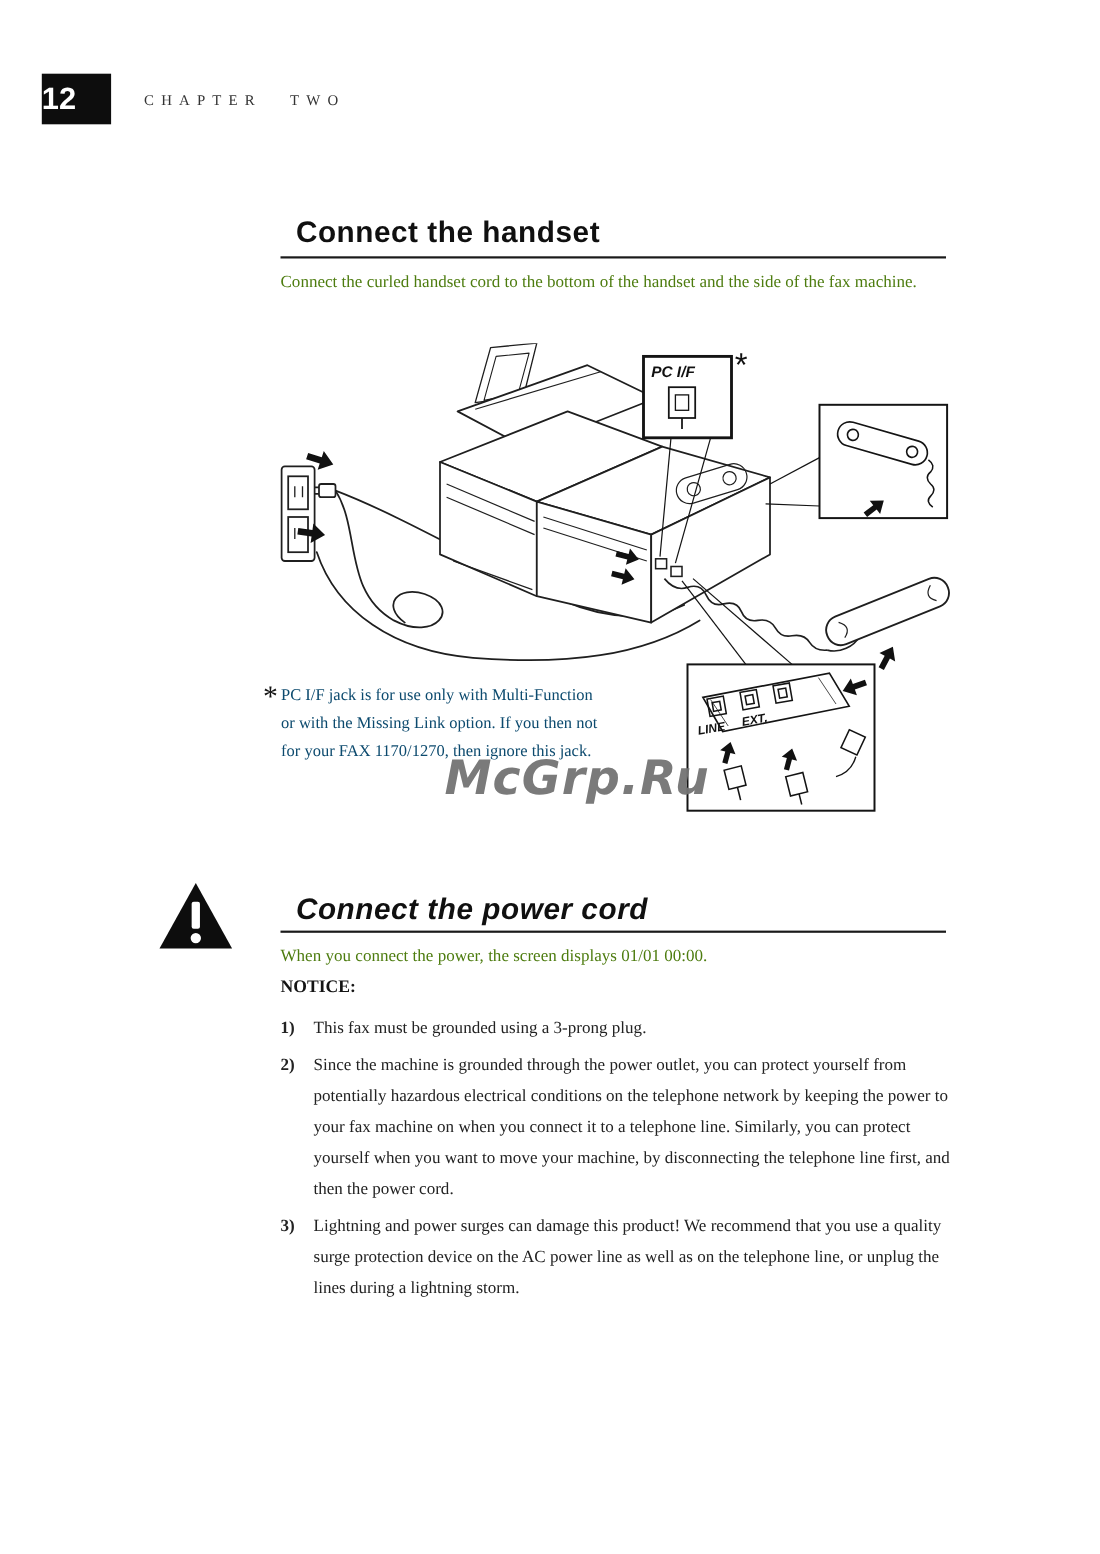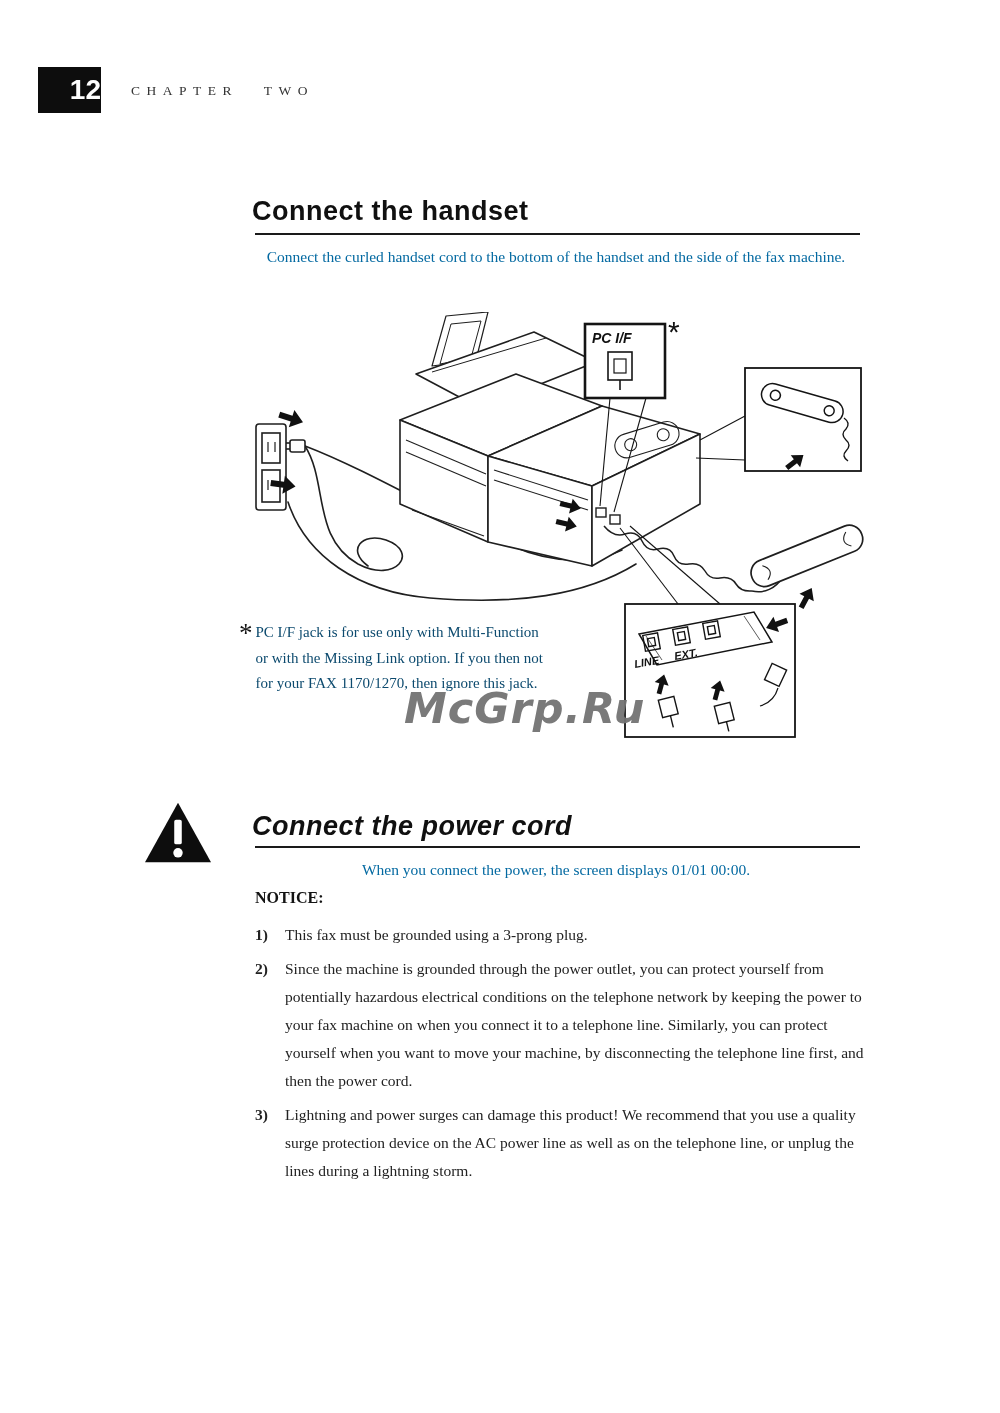--- a/index.html
+++ b/index.html
@@ -2,38 +2,38 @@
 <html><head>
 <meta charset="utf-8">
 <style>
   html,body{margin:0;padding:0;background:#ffffff;}
   .page{
     position:relative;width:1000px;height:1413px;background:#ffffff;
     font-family:"Liberation Serif",serif;color:#1c1c1c;overflow:hidden;
   }
   .chapter-box{
     position:absolute;left:38px;top:67px;width:63px;height:46px;background:#0d0d0d;
-    color:#ffffff;display:flex;align-items:center;justify-content:flex-end;
+    color:#ffffff;display:flex;align-items:center;justify-content:flex-start;
     font-family:"Liberation Sans",sans-serif;font-weight:700;font-size:28px;
   }
   .chapter-title{
     position:absolute;left:131px;top:83px;font-size:13.5px;letter-spacing:6.5px;
     word-spacing:16px;color:#333333;
   }
   .h1{
-    position:absolute;left:252px;width:610px;
+    position:absolute;left:269px;width:610px;
     font-family:"Liberation Sans",sans-serif;font-weight:700;font-size:27px;
     letter-spacing:.5px;color:#101010;line-height:32px;
   }
   .h1-handset{top:195px;}
   .h1-power{top:810px;font-style:italic;}
   .rule{position:absolute;left:255px;width:605px;height:2px;background:#1a1a1a;}
   .rule-handset{top:233px;}
   .rule-power{top:846px;}
-  .body-text{position:absolute;left:255px;width:602px;font-size:15.5px;line-height:28px;color:#0369a1;text-align:center;}
+  .body-text{position:absolute;left:255px;width:602px;font-size:15.5px;line-height:28px;color:#4d7c0f;}
   .intro-handset{top:243px;}
   .intro-power{top:856px;}
   .notice-label{position:absolute;left:255px;top:889px;font-size:16px;font-weight:700;color:#141414;}
   .notice-list{position:absolute;left:255px;top:921px;width:612px;font-size:15.5px;line-height:28px;color:#222222;}
   .li{display:grid;grid-template-columns:30px 1fr;margin-bottom:6px;}
   .li-num{font-weight:700;}
   .figure{position:absolute;left:248px;top:312px;width:622px;height:438px;}
   .footnote{position:absolute;left:239px;top:620px;width:400px;display:flex;}
   .fn-star{font-size:27px;line-height:27px;color:#141414;margin-right:3px;}
   .fn-lines{font-size:15px;line-height:25.5px;color:#0c4a6e;}

